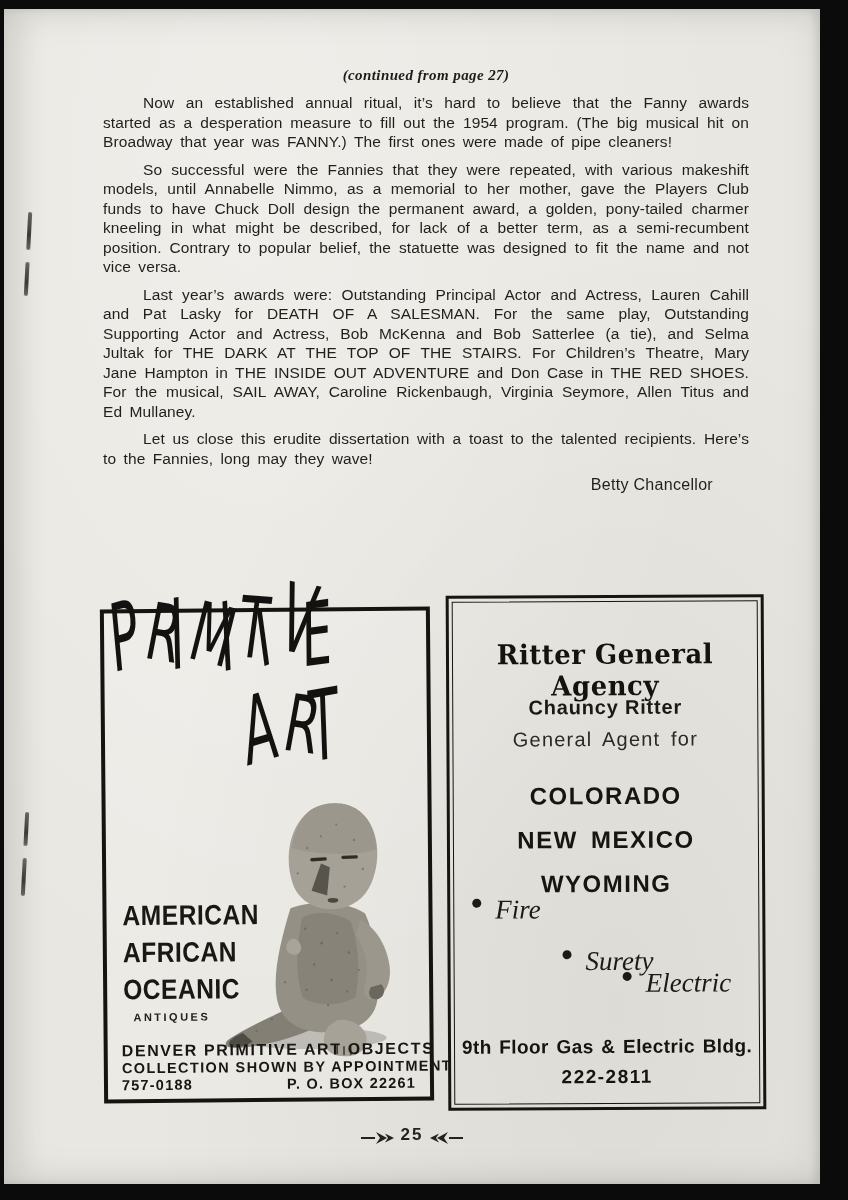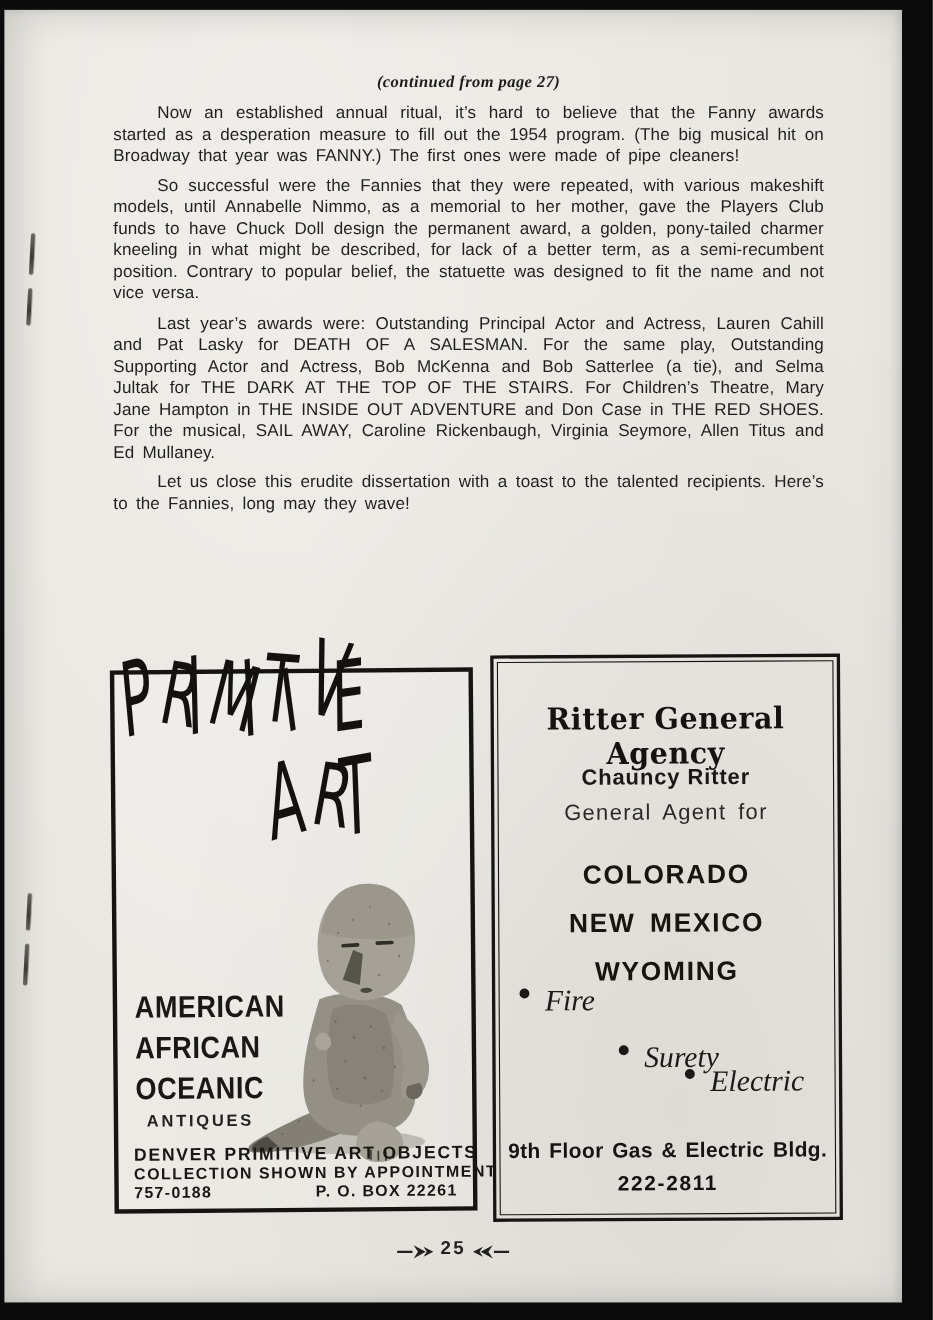--- a/index.html
+++ b/index.html
@@ -85,21 +85,21 @@
   .regions {
     position:absolute; left:16px; top:284px;
     font-weight:700; font-size:28px; line-height:37px;
     letter-spacing:.5px; color:#191814;
     transform:scaleX(.88); transform-origin:left top;
     white-space:nowrap;
   }
   .regions div { height:37px; }
   .regions-note {
     position:absolute; left:26px; top:398px;
-    font-weight:700; font-size:15px; letter-spacing:2.5px; color:#23221e;
+    font-weight:700; font-size:11px; letter-spacing:2.5px; color:#23221e;
   }
   .ad-left-footer {
     position:absolute; left:14px; bottom:5px; width:294px;
     color:#181713;
   }
   .alf-1 { font-weight:700; font-size:16px; letter-spacing:1.6px; line-height:19px; white-space:nowrap; }
   .alf-2 { font-weight:700; font-size:14.5px; letter-spacing:1.4px; line-height:17px; white-space:nowrap; }
   .alf-3 { display:flex; justify-content:space-between; font-weight:700; font-size:14.5px; letter-spacing:1.2px; line-height:17px; }
 
   
@@ -172,20 +172,21 @@
       <i></i>
     </div>
 
   <div class="continued-note">(continued from page 27)</div>
 
   <div class="article">
     <p>Now an established annual ritual, it’s hard to believe that the Fanny awards started as a desperation measure to fill out the 1954 program.  (The big musical hit on Broadway that year was FANNY.)  The first ones were made of pipe cleaners!</p>
     <p>So successful were the Fannies that they were repeated, with various makeshift models, until Annabelle Nimmo, as a memorial to her mother, gave the Players Club funds to have Chuck Doll design the permanent award, a golden, pony-tailed charmer kneeling in what might be described, for lack of a better term, as a semi-recumbent position.  Contrary to popular belief, the statuette was designed to fit the name and not vice versa.</p>
     <p>Last year’s awards were:  Outstanding Principal Actor and Actress, Lauren Cahill and Pat Lasky for DEATH OF A SALESMAN.  For the same play, Outstanding Supporting Actor and Actress, Bob McKenna and Bob Satterlee (a tie), and Selma Jultak for THE DARK AT THE TOP OF THE STAIRS.  For Children’s Theatre, Mary Jane Hampton in THE INSIDE OUT ADVENTURE and Don Case in THE RED SHOES.  For the musical, SAIL AWAY, Caroline Rickenbaugh, Virginia Seymore, Allen Titus and Ed Mullaney.</p>
     <p>Let us close this erudite dissertation with a toast to the talented recipients.  Here’s to the Fannies, long may they wave!</p>
+    <div class="signature">Betty Chancellor</div>
   </div>
 
   <div class="ad-left">
     <div class="scrawl-line scrawl-1"><span style="transform: rotate(-11deg) skewX(-6deg) scaleY(1.55) translateY(2px);">P</span><span style="transform: rotate(9deg) skewX(-6deg) scaleY(1.32) translateY(-5px);">R</span><span style="transform: rotate(-6deg) skewX(-6deg) scaleY(1.62) translateY(3px);">I</span><span style="transform: rotate(13deg) skewX(-6deg) scaleY(1.38) translateY(-2px);">M</span><span style="transform: rotate(-8deg) skewX(-6deg) scaleY(1.58) translateY(5px);">I</span><span style="transform: rotate(5deg) skewX(-6deg) scaleY(1.42) translateY(-4px);">T</span><span style="transform: rotate(-14deg) skewX(-6deg) scaleY(1.3) translateY(2px);">I</span><span style="transform: rotate(10deg) skewX(-6deg) scaleY(1.6) translateY(-6px);">V</span><span style="transform: rotate(-5deg) skewX(-6deg) scaleY(1.46) translateY(3px);">E</span></div>
     <div class="scrawl-line scrawl-2"><span style="transform: rotate(-11deg) skewX(-6deg) scaleY(1.55) translateY(2px);">A</span><span style="transform: rotate(9deg) skewX(-6deg) scaleY(1.32) translateY(-5px);">R</span><span style="transform: rotate(-6deg) skewX(-6deg) scaleY(1.62) translateY(3px);">T</span></div>
 
     <svg class="figurine" viewBox="0 0 220 272" aria-hidden="true">
       <ellipse cx="100" cy="248" rx="78" ry="11" fill="#8a877e" opacity=".45"></ellipse>
 
       <path d="M100 208 C 74 218, 38 234, 16 248 C 10 252, 11 257, 19 257 C 45 258, 80 248, 103 238 Z" fill="#837f75"></path>

